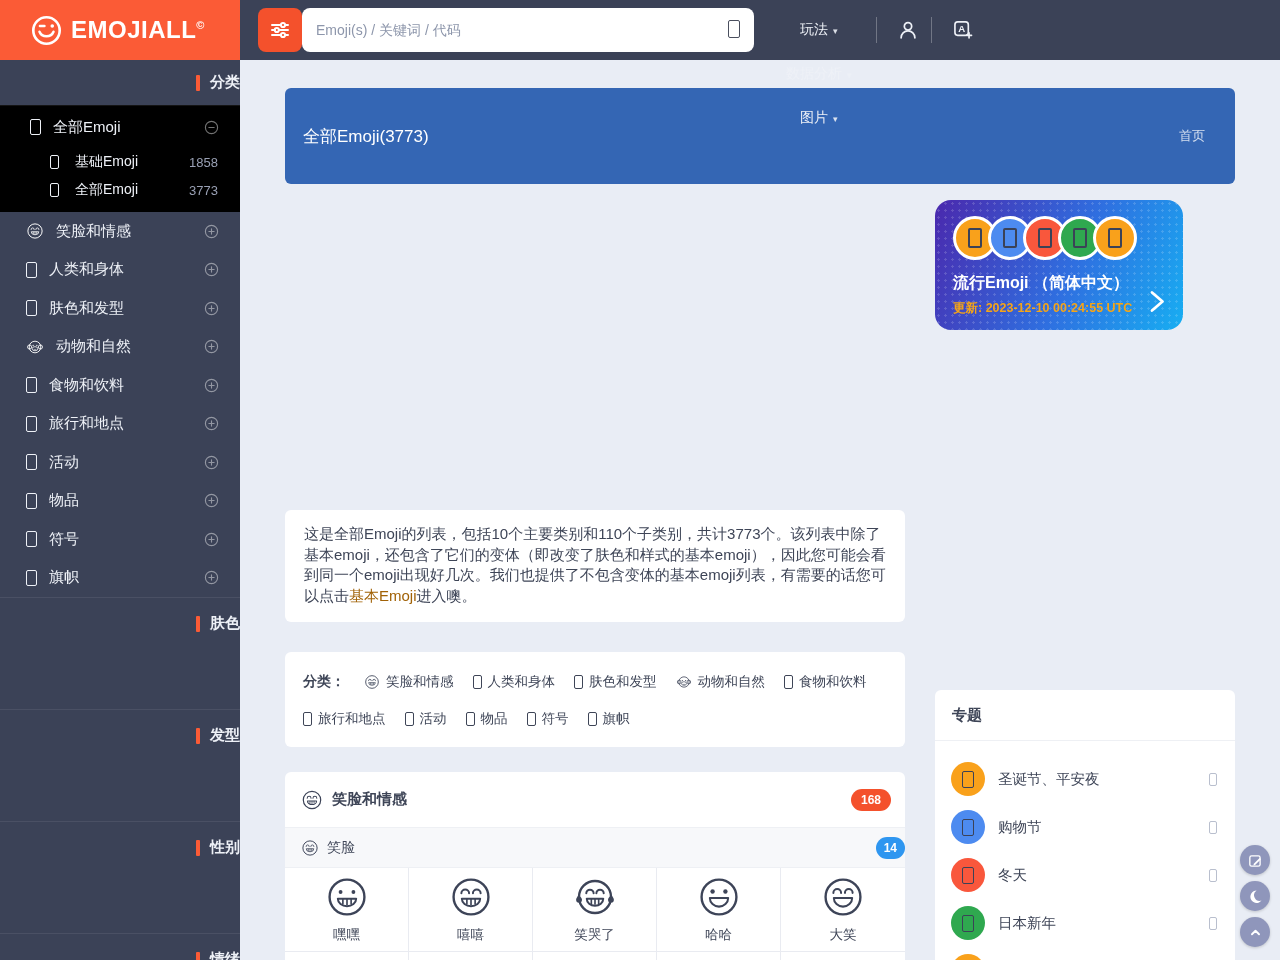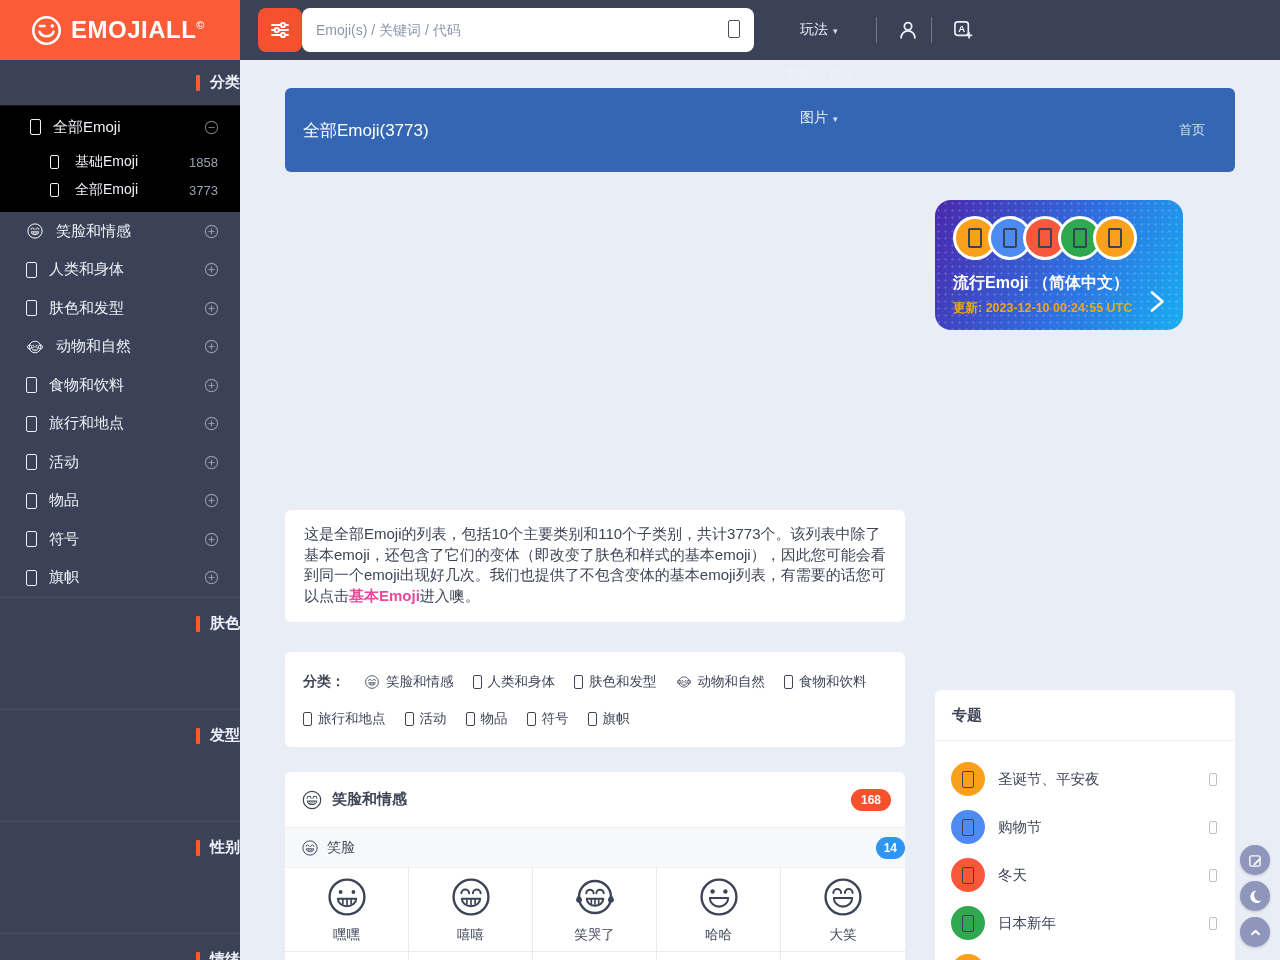--- a/index.html
+++ b/index.html
@@ -38,36 +38,36 @@
   .srow{height:38.5px;display:flex;align-items:center;padding:0 20px 0 26px;font-size:15px;gap:10px;cursor:pointer;}
   .srow .lbl{flex:1;margin-left:2px;}
   .pm{width:17px;height:17px;color:rgba(255,255,255,.45);flex:none;}
   .side-ic{width:18px;height:18px;color:#fff;flex:none;}
   .tofu{display:inline-block;width:11px;height:16px;border:1.5px solid currentColor;border-radius:2px;flex:none;}
   .side-block{height:112px;border-top:1px solid rgba(255,255,255,.08);padding-top:16px;}
   .side-block .side-title{height:auto;}
 
   
   .main{position:absolute;left:240px;top:60px;width:1040px;height:900px;overflow:hidden;}
-  .titlebar{position:absolute;left:45px;top:28px;width:950px;height:84px;background:#3466b4;border-radius:6px;display:flex;align-items:center;padding:0 30px 0 18px;color:#fff;}
+  .titlebar{position:absolute;left:45px;top:28px;width:950px;height:96px;background:#3466b4;border-radius:6px;display:flex;align-items:center;padding:0 30px 0 18px;color:#fff;}
   .titlebar .t{font-size:17px;font-weight:400;flex:1;}
   .home{color:rgba(255,255,255,.78);font-size:13px;text-decoration:none;cursor:pointer;}
 
   .promo{position:absolute;left:695px;top:140px;width:248px;height:130px;border-radius:16px;color:#fff;padding:16px 16px 14px 18px;overflow:hidden;cursor:pointer;
     background:radial-gradient(rgba(255,255,255,.16) 1px,transparent 1.3px) 0 0/7px 7px,linear-gradient(115deg,#4a28ad 0%,#2f6fe0 55%,#17aef2 100%);}
   .pcircles{display:flex;}
   .pcircle{width:44px;height:44px;border-radius:50%;border:3px solid #fff;display:flex;align-items:center;justify-content:center;color:#3b4257;margin-left:-9px;flex:none;}
   .pcircle:first-child{margin-left:0;}
   .pcircle .tofu{width:14px;height:20px;border-width:2px;}
   .ptitle{margin-top:13px;font-size:16px;font-weight:bold;}
   .pupdated{margin-top:6px;font-size:12.5px;font-weight:bold;color:#f5a518;}
   .pnext{position:absolute;right:13px;bottom:15px;width:27px;height:27px;color:#fff;}
 
   .desc{position:absolute;left:45px;top:450px;width:620px;height:112px;background:#fff;border-radius:6px;padding:14px 19px;font-size:15px;line-height:20.5px;color:#3e4557;}
-  .desc a{color:#ec4899;text-decoration:none;cursor:pointer;font-weight:bold;}
+  .desc a{color:#a16207;text-decoration:none;cursor:pointer;}
 
   .cats{position:absolute;left:45px;top:592px;width:620px;height:95px;background:#fff;border-radius:6px;padding:14px 18px;color:#3e4557;font-size:13.5px;}
   .cats-row{display:flex;align-items:center;gap:19px;height:32px;}
   .cats-row + .cats-row{margin-top:5px;}
   .cats-label{font-weight:bold;font-size:14px;flex:none;}
   .cat{display:flex;align-items:center;gap:6px;color:#3e4557;text-decoration:none;cursor:pointer;white-space:nowrap;}
   .cat svg{width:16px;height:16px;color:#3d4458;flex:none;}
   .cat .tofu{width:9px;height:14px;border-width:1.4px;}
 
   .sectioncard{position:absolute;left:45px;top:712px;width:620px;height:260px;background:#fff;border-radius:6px 6px 0 0;overflow:hidden;}

